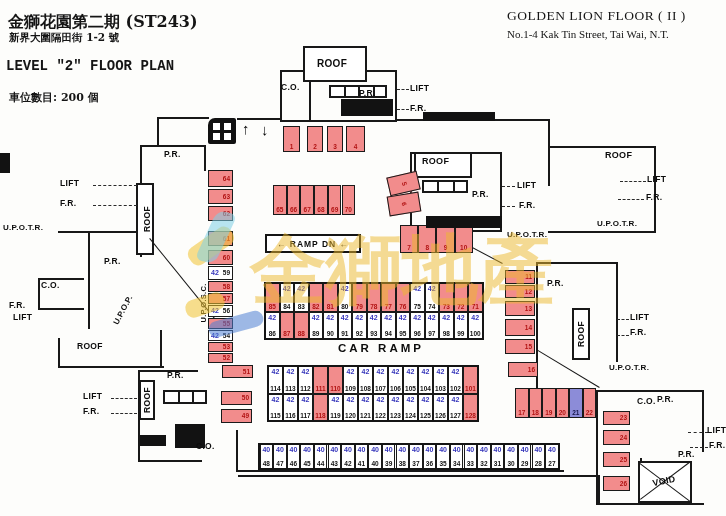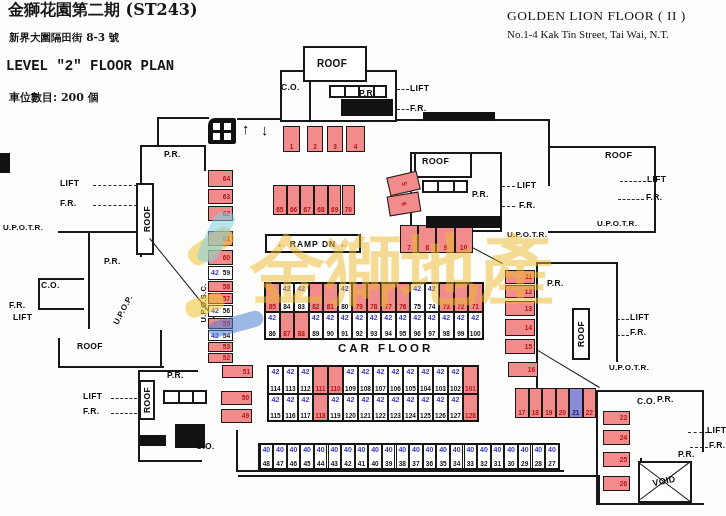--- a/index.html
+++ b/index.html
@@ -27,21 +27,21 @@
           font-size:7px;font-weight:bold;color:#3434bb;line-height:8px;}
   .sp.pr .num{left:auto;right:2px;top:50%;bottom:auto;transform:translateY(-50%);text-align:right;}
   .sp.pr .sz{left:2px;right:auto;top:50%;transform:translateY(-50%);text-align:left;}
   .sp.pc .num{top:50%;left:50%;right:auto;bottom:auto;transform:translate(-50%,-50%) rotate(85deg);}
   .ramp{position:absolute;border:2px solid #141414;background:#fff;box-sizing:border-box;z-index:4;
         display:flex;align-items:center;justify-content:center;font-weight:bold;font-size:8.5px;
         letter-spacing:1px;color:#0c0c0c;}
   .carpark{position:absolute;left:338px;top:342px;font-weight:bold;font-size:11.5px;
            letter-spacing:3px;color:#0c0c0c;z-index:5;}
   .hdr{position:absolute;color:#151515;z-index:9;white-space:nowrap;}
-  #t-zh{left:8px;top:0;font-size:16px;font-weight:bold;font-family:"DejaVu Serif",serif;}
+  #t-zh{left:8px;top:12px;font-size:16px;font-weight:bold;font-family:"DejaVu Serif",serif;}
   #a-zh{left:9px;top:31px;font-size:10.5px;font-weight:bold;font-family:"DejaVu Serif",serif;}
   #t-plan{left:6px;top:58px;font-size:14px;font-weight:bold;font-family:"Liberation Mono",monospace;}
   #t-cnt{left:9px;top:90px;font-size:11px;font-weight:bold;font-family:"DejaVu Serif",serif;}
   #t-en{left:507px;top:8px;font-size:13.5px;font-family:"Liberation Serif",serif;letter-spacing:.5px;}
   #a-en{left:507px;top:28px;font-size:11px;font-family:"Liberation Serif",serif;}
   #wm-text{position:absolute;left:250px;top:232px;font-size:76px;font-weight:bold;line-height:1;
            font-family:"DejaVu Serif",serif;color:#edb92e;opacity:.5;z-index:8;pointer-events:none;
            white-space:nowrap;}
   .wm-shape{position:absolute;z-index:8;opacity:.55;pointer-events:none;border-radius:8px;}
   #stair-icon{position:absolute;left:208px;top:118px;width:28px;height:26px;z-index:4;
@@ -50,30 +50,30 @@
         linear-gradient(#fff,#fff) 5px 5px/7px 7px no-repeat,
         linear-gradient(#fff,#fff) 16px 5px/7px 7px no-repeat,
         linear-gradient(#fff,#fff) 5px 15px/7px 7px no-repeat,
         linear-gradient(#fff,#fff) 16px 15px/7px 7px no-repeat,
         #111;}
 </style>
 </head>
 <body>
 
 <div class="hdr" id="t-zh">金獅花園第二期 (ST243)</div>
-<div class="hdr" id="a-zh">新界大圍隔田街 8-3 號</div>
+<div class="hdr" id="a-zh">新界大圍隔田街 1-2 號</div>
 <div class="hdr" id="t-plan">LEVEL "2" FLOOR PLAN</div>
 <div class="hdr" id="t-cnt">車位數目: 200 個</div>
 <div class="hdr" id="t-en">GOLDEN LION FLOOR ( II )</div>
 <div class="hdr" id="a-en">No.1-4 Kak Tin Street, Tai Wai, N.T.</div>
 
 <div id="plan">
   <div id="stair-icon"></div>
   <div class="ramp" style="left:265px;top:234px;width:96px;height:19px">← RAMP DN ←</div>
-  <div class="carpark">CAR FLOOR</div>
+  <div class="carpark">CAR RAMP</div>
 <div class="sp occ" style="left: 283px; top: 126px; width: 17px; height: 26px;">
       <span class="num">1</span>
     </div>
     <div class="sp occ" style="left: 307px; top: 126px; width: 16px; height: 26px;">
       <span class="num">2</span>
     </div>
     <div class="sp occ" style="left: 327px; top: 126px; width: 16px; height: 26px;">
       <span class="num">3</span>
     </div>
     <div class="sp occ" style="left: 346px; top: 126px; width: 19px; height: 26px;">

